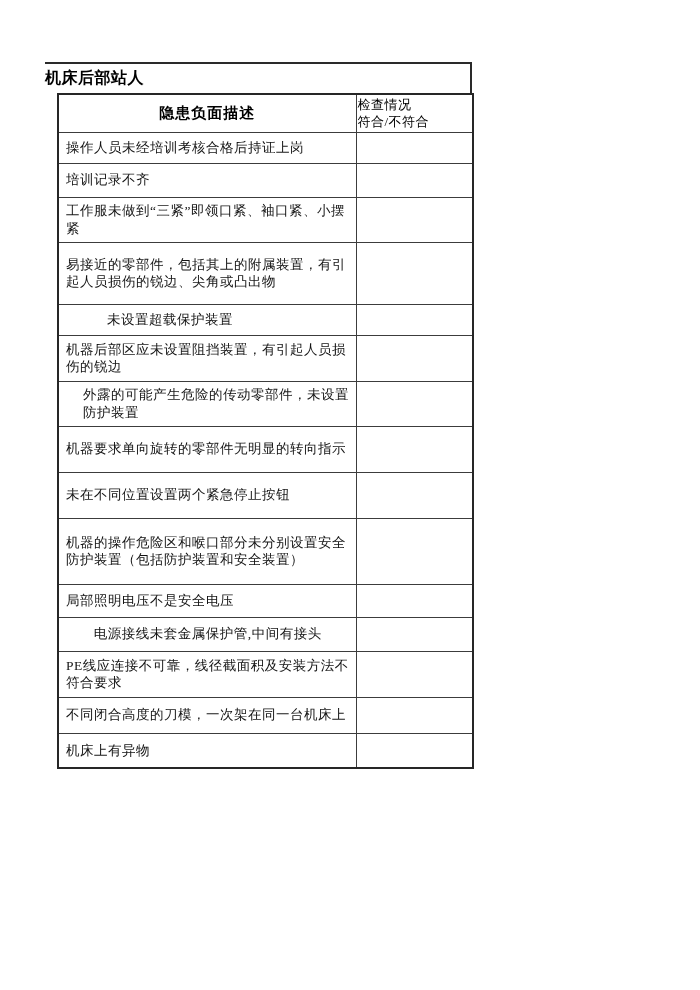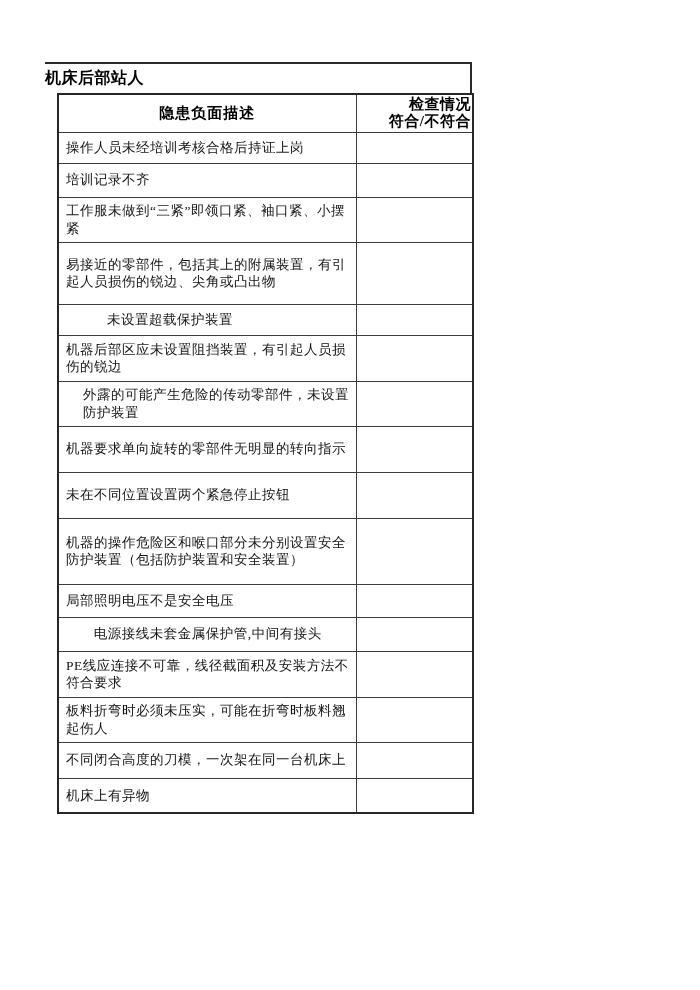--- a/index.html
+++ b/index.html
@@ -62,23 +62,23 @@
   col.check-col { width: 117px; }
   th.header-desc {
     height: 38px;
     font-size: 15px;
     font-weight: bold;
     text-align: center;
     color: #000000;
     letter-spacing: 1px;
   }
   th.header-check {
-    font-size: 15px;
-    font-weight: bold;
-    text-align: right;
+    font-size: 13px;
+    font-weight: normal;
+    text-align: left;
     color: #000000;
     line-height: 17px;
     letter-spacing: 0.5px;
   }
   td.desc-cell {
     font-size: 13.5px;
     line-height: 17.5px;
     padding: 2px 6px 2px 7px;
     text-align: left;
     color: #141414;
@@ -158,24 +158,20 @@
         </tr>
         <tr>
           <td class="desc-cell" style="height: 34px; text-align: center;">电源接线未套金属保护管,中间有接头</td>
           <td class="check-cell"></td>
         </tr>
         <tr>
           <td class="desc-cell" style="height: 46px;">PE线应连接不可靠，线径截面积及安装方法不符合要求</td>
           <td class="check-cell"></td>
         </tr>
         <tr>
-          <td class="desc-cell" style="height: 45px;">板料折弯时必须未压实，可能在折弯时板料翘起伤人</td>
-          <td class="check-cell"></td>
-        </tr>
-        <tr>
           <td class="desc-cell" style="height: 36px;">不同闭合高度的刀模，一次架在同一台机床上</td>
           <td class="check-cell"></td>
         </tr>
         <tr>
           <td class="desc-cell" style="height: 35px;">机床上有异物</td>
           <td class="check-cell"></td>
         </tr>
       </tbody>
   </table>
 

